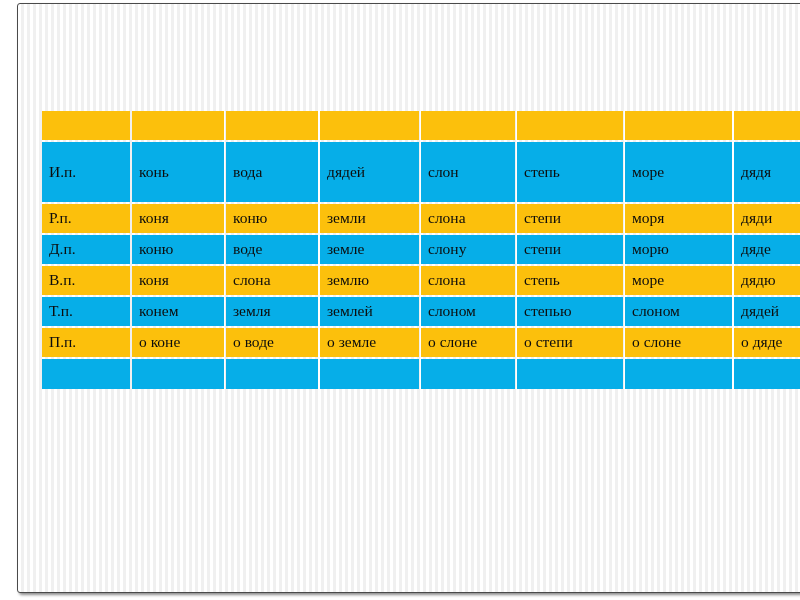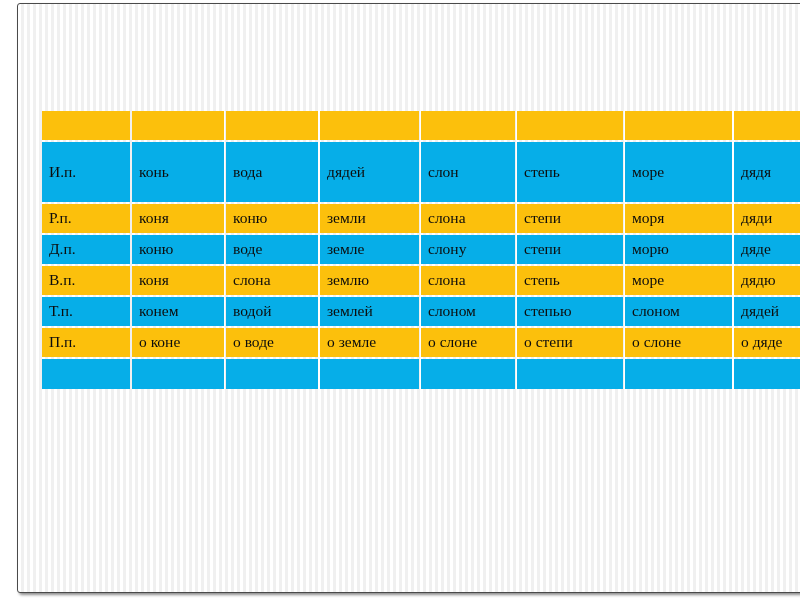--- a/index.html
+++ b/index.html
@@ -144,21 +144,21 @@
         <td class="fill-yellow col-w4">слона</td>
         <td class="fill-yellow col-w5">степь</td>
         <td class="fill-yellow col-w6">море</td>
         <td class="fill-yellow col-w7">дядю</td>
 
       </tr>
 
       <tr class="row-normal">
         <td class="fill-blue col-case case-label">Т.п.</td>
         <td class="fill-blue col-w1">конем</td>
-        <td class="fill-blue col-w2">водой</td>
+        <td class="fill-blue col-w2">земля</td>
         <td class="fill-blue col-w3">землей</td>
         <td class="fill-blue col-w4">слоном</td>
         <td class="fill-blue col-w5">степью</td>
         <td class="fill-blue col-w6">слоном</td>
         <td class="fill-blue col-w7">дядей</td>
 
       </tr>
 
       <tr class="row-normal">
         <td class="fill-yellow col-case case-label">П.п.</td>

